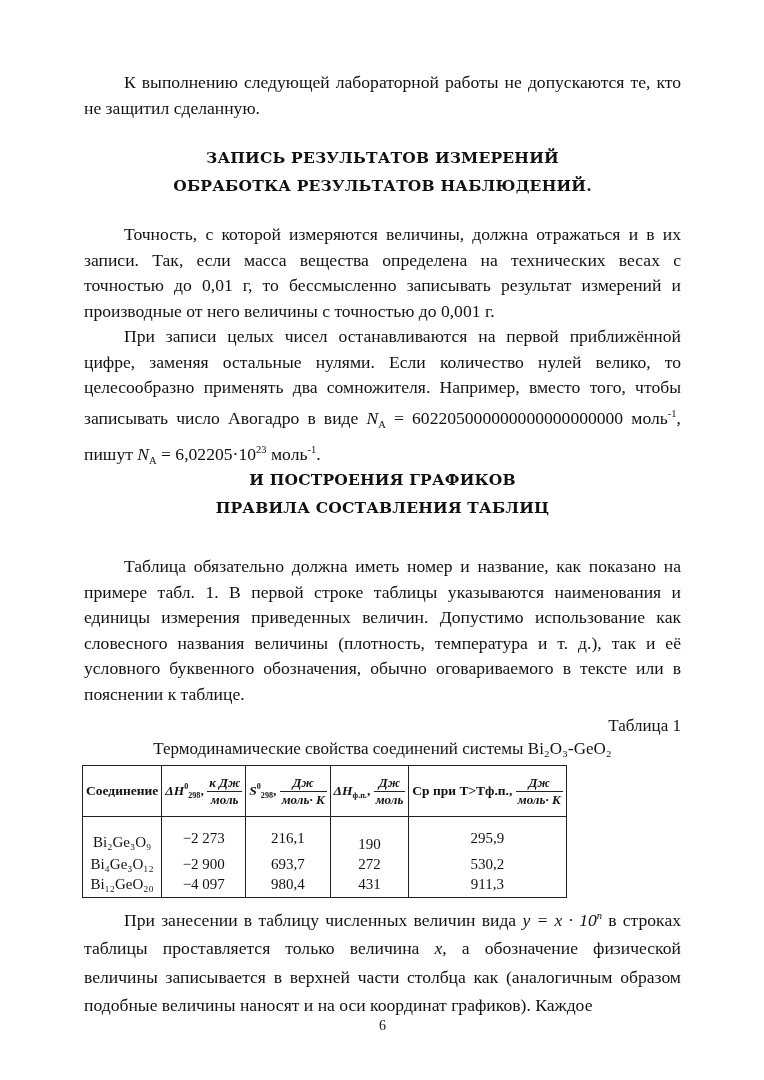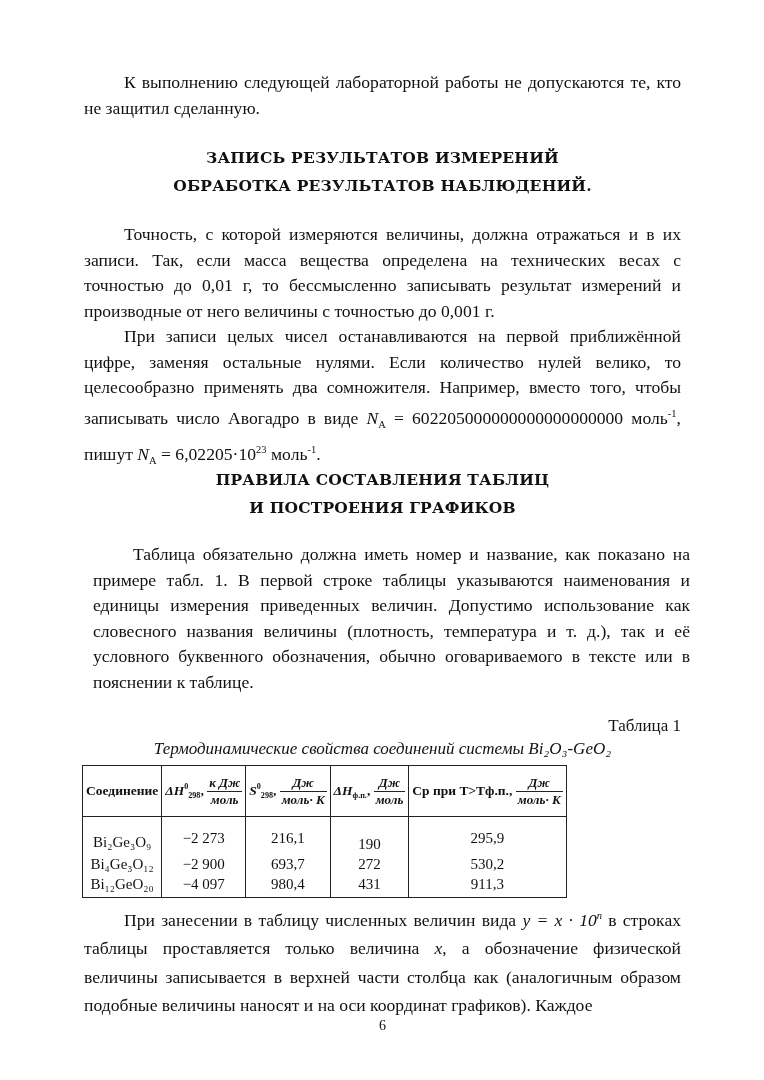--- a/index.html
+++ b/index.html
@@ -8,23 +8,23 @@
   .page { position: absolute; left: 84px; top: 0; width: 597px; }
   p.para { margin: 0; font-size: 17.6px; line-height: 25.5px; text-align: justify;
            text-indent: 40px; }
   .p1 { position: absolute; top: 70px; width: 597px; }
   h2.heading { margin: 0; font-family: "DejaVu Serif", serif; font-weight: bold;
                font-size: 15.5px; line-height: 28px; text-align: center;
                letter-spacing: 0.2px; }
   .h1 { position: absolute; top: 144px; width: 597px; }
   .p2 { position: absolute; top: 222px; width: 597px; }
   .h2 { position: absolute; top: 466px; width: 597px; }
-  .p3 { position: absolute; top: 542px; width: 597px; margin-left: 9px; }
+  .p3 { position: absolute; top: 554px; width: 597px; }
   .tablenum { position: absolute; top: 716px; right: 0; font-size: 17px; }
-  .tablecap { position: absolute; top: 739px; width: 597px; text-align: center; font-size: 17px; font-style: italic; }
+  .tablecap { position: absolute; top: 739px; width: 597px; text-align: center; font-size: 17px; }
   table.data { position: absolute; top: 765px; left: -2px; width: 475px;
                border-collapse: collapse; font-size: 15px; }
   table.data th { border: 1px solid #222; font-weight: bold; padding: 4px 3px;
                   height: 42px; font-size: 13.5px; white-space: nowrap; }
   table.data td { border-left: 1px solid #222; border-right: 1px solid #222;
                   text-align: center; padding: 0; line-height: 20px; font-size: 15px; }
   table.data tr.last td { border-bottom: 1px solid #222; margin-top: 40px; }
   .frac { display: inline-block; vertical-align: middle; 
           font-style: italic; font-size: 13px; }
   .frac .num { display: block; border-bottom: 1px solid #222; padding: 0 2px; }
@@ -48,22 +48,22 @@
     <h2 class="heading">ЗАПИСЬ РЕЗУЛЬТАТОВ ИЗМЕРЕНИЙ</h2>
     <h2 class="heading">ОБРАБОТКА РЕЗУЛЬТАТОВ НАБЛЮДЕНИЙ.</h2>
   </div>
 
   <div class="p2">
     <p class="para">Точность, с которой измеряются величины, должна отражаться и в их записи. Так, если масса вещества определена на технических весах с точностью до 0,01 г, то бессмысленно записывать результат измерений и производные от него величины с точностью до 0,001 г.</p>
     <p class="para"><span>При записи целых чисел останавливаются на первой приближённой цифре, заменяя остальные нулями. Если количество нулей велико, то целесообразно применять два сомножителя. Например, вместо того, чтобы записывать число Авогадро в виде </span><span class="sym">N</span><sub>A</sub><span> = 602205000000000000000000 моль</span><sup>-1</sup><span>, пишут </span><span class="sym">N</span><sub>A</sub><span> = 6,02205·10</span><sup>23</sup><span> моль</span><sup>-1</sup><span>.</span></p>
   </div>
 
   <div class="h2">
+    <h2 class="heading">И ПОСТРОЕНИЯ ГРАФИКОВ</h2>
     <h2 class="heading">ПРАВИЛА СОСТАВЛЕНИЯ ТАБЛИЦ</h2>
-    <h2 class="heading">И ПОСТРОЕНИЯ ГРАФИКОВ</h2>
   </div>
 
   <div class="p3">
     <p class="para">Таблица обязательно должна иметь номер и название, как показано на примере табл. 1. В первой строке таблицы указываются наименования и единицы измерения приведенных величин. Допустимо использование как словесного названия величины (плотность, температура и т. д.), так и её условного буквенного обозначения, обычно оговариваемого в тексте или в пояснении к таблице.</p>
   </div>
 
   <div class="tablenum">Таблица 1</div>
   <div class="tablecap">Термодинамические свойства соединений системы Bi₂O₃-GeO₂</div>
 
   <table class="data">

